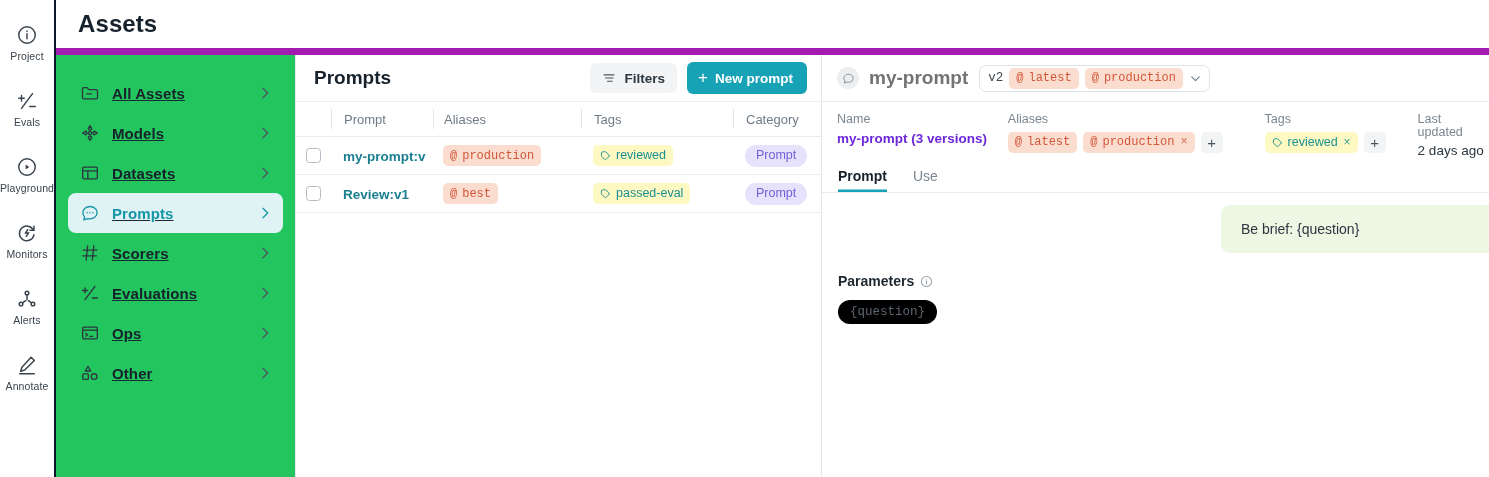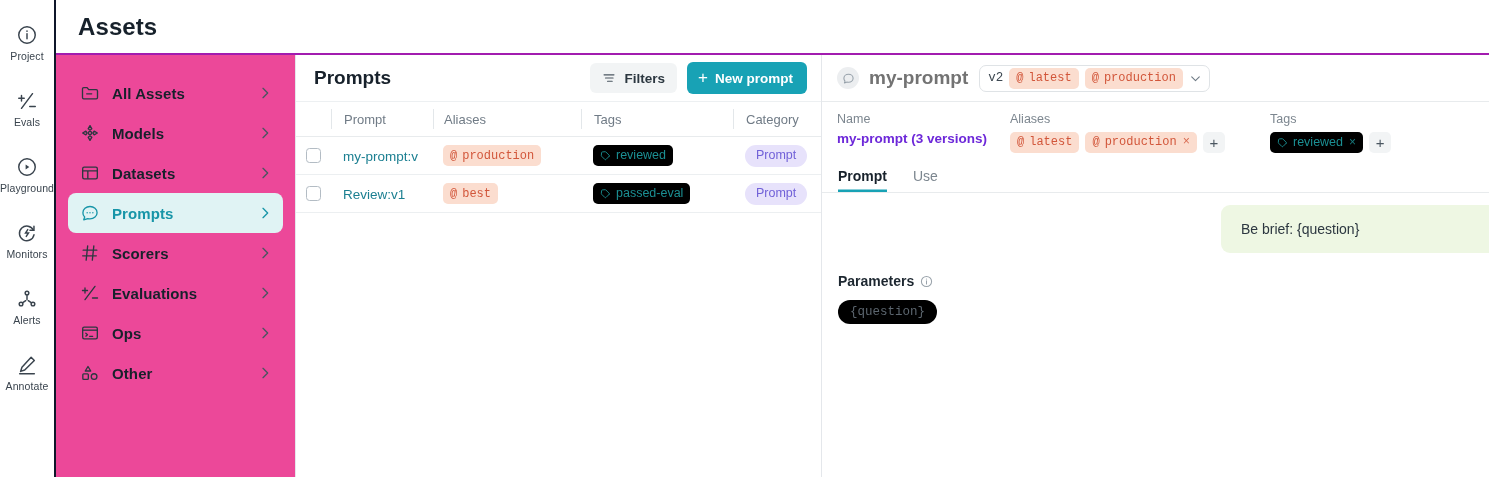--- a/index.html
+++ b/index.html
@@ -33,37 +33,38 @@
   .rail-ico svg { width: 22px; height: 22px; display: block; }
   .rail-label {
     font-size: 10.5px; color: #3a444e; letter-spacing: .1px;
     line-height: 1;
   }
 
   
   .page-header {
     position: absolute; left: 56px; top: 0;
     width: 1433px; height: 55px;
-    border-bottom: 2px solid #a21caf;
+    border-bottom: 7px solid #a21caf;
     display: flex; align-items: center;
     padding-left: 22px;
     background: #fff;
     z-index: 5;
   }
   .page-title { font-size: 24px; font-weight: 700; color: #17212b; letter-spacing: .1px; }
 
   
   .body-wrap { position: absolute; left: 56px; top: 55px; width: 1433px; height: 422px; display: flex; }
 
   
   .navcol {
     width: 240px; flex: 0 0 240px; height: 422px;
     border-right: 1px solid #e4e7eb;
-    background: #ec4899;
+    background: #22c55e;
     padding: 18px 12px 0 12px;
+    text-decoration: underline;
   }
   .nav-item {
     height: 40px; border-radius: 8px;
     display: flex; align-items: center;
     padding: 0 10px 0 12px;
     margin-bottom: 0px;
     cursor: pointer;
     color: #17212b;
   }
   .nav-item + .nav-item { margin-top: 0px; }
@@ -116,29 +117,29 @@
   .c-check { width: 35px; flex: 0 0 35px; display: flex; justify-content: center; align-items: center; }
   .c-prompt { width: 102px; flex: 0 0 102px; padding-left: 12px; overflow: hidden; white-space: nowrap; }
   .c-alias  { width: 148px; flex: 0 0 148px; padding-left: 10px; overflow: hidden; white-space: nowrap; }
   .c-tags   { width: 152px; flex: 0 0 152px; padding-left: 12px; overflow: hidden; white-space: nowrap; }
   .c-cat    { width: 89px;  flex: 0 0 89px;  padding-left: 12px; overflow: hidden; white-space: nowrap; }
   .thead .c-prompt, .thead .c-alias, .thead .c-tags, .thead .c-cat { border-left: 1px solid #e3e7ea; height: 20px; display: flex; align-items: center; }
   .chk {
     width: 15px; height: 15px; border: 1.4px solid #b3bcc4; border-radius: 3.5px;
     background: #fff; cursor: pointer;
   }
-  .cell-link { font-size: 13.5px; font-weight: 400; color: #1b7f91; cursor: pointer; }
+  .cell-link { font-size: 13.5px; font-weight: 700; color: #1b7f91; cursor: pointer; }
   .chip {
     display: inline-flex; align-items: center; gap: 5px;
     height: 21px; border-radius: 5px; padding: 0 7px;
     font-size: 12.5px; line-height: 1;
     white-space: nowrap;
   }
   .chip-alias { background: #fbddcf; color: #d2563a; font-family: "Liberation Mono", monospace; font-size: 12px; }
-  .chip-tag   { background: #000000; color: #1b8f93; }
+  .chip-tag   { background: #fef9c3; color: #1b8f93; }
   .chip-cat   { background: #e7e2fb; color: #7161d8; border-radius: 11px; height: 22px; padding: 0 11px; font-size: 12.5px; }
   .at { font-size: 12px; }
   .tagico { width: 11px; height: 11px; display: block; }
   .tagico svg { width: 11px; height: 11px; display: block; }
 
   
   .detailcol { flex: 1 1 auto; height: 422px; background: #fff; position: relative; overflow: hidden; }
   .detail-header {
     height: 47px; display: flex; align-items: center;
     padding: 0 0 0 15px;
@@ -554,20 +555,24 @@
                     <path d="M20.5 13.2 13.2 20.5a2 2 0 0 1-2.8 0l-6.9-6.9a2 2 0 0 1-.6-1.6l.5-6a2 2 0 0 1 1.8-1.8l6-.5a2 2 0 0 1 1.6.6l6.9 6.9a2 2 0 0 1 0 2.8z"></path>
                   </svg>
               </span>
               <span>reviewed</span>
               <span class="x">×</span>
             </span>
             <span class="addbtn">+</span>
           </div>
         </div>
 
+        <div class="meta-block">
+          <div class="meta-lbl">Last updated</div>
+          <div class="meta-val plain">2 days ago</div>
+        </div>
 
       </div>
 
       <div class="tabs">
         <div class="tab active">Prompt</div>
         <div class="tab">Use</div>
       </div>
 
       <div class="msg-area">
         <div class="bubble">Be brief: {question}</div>

